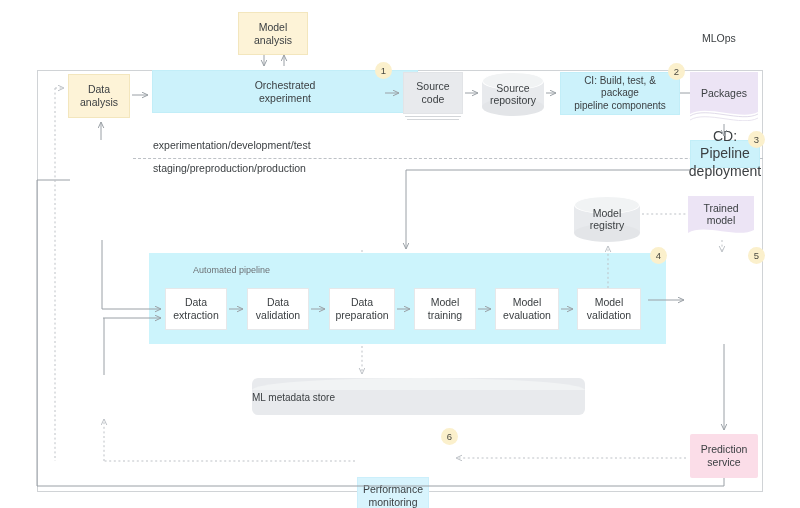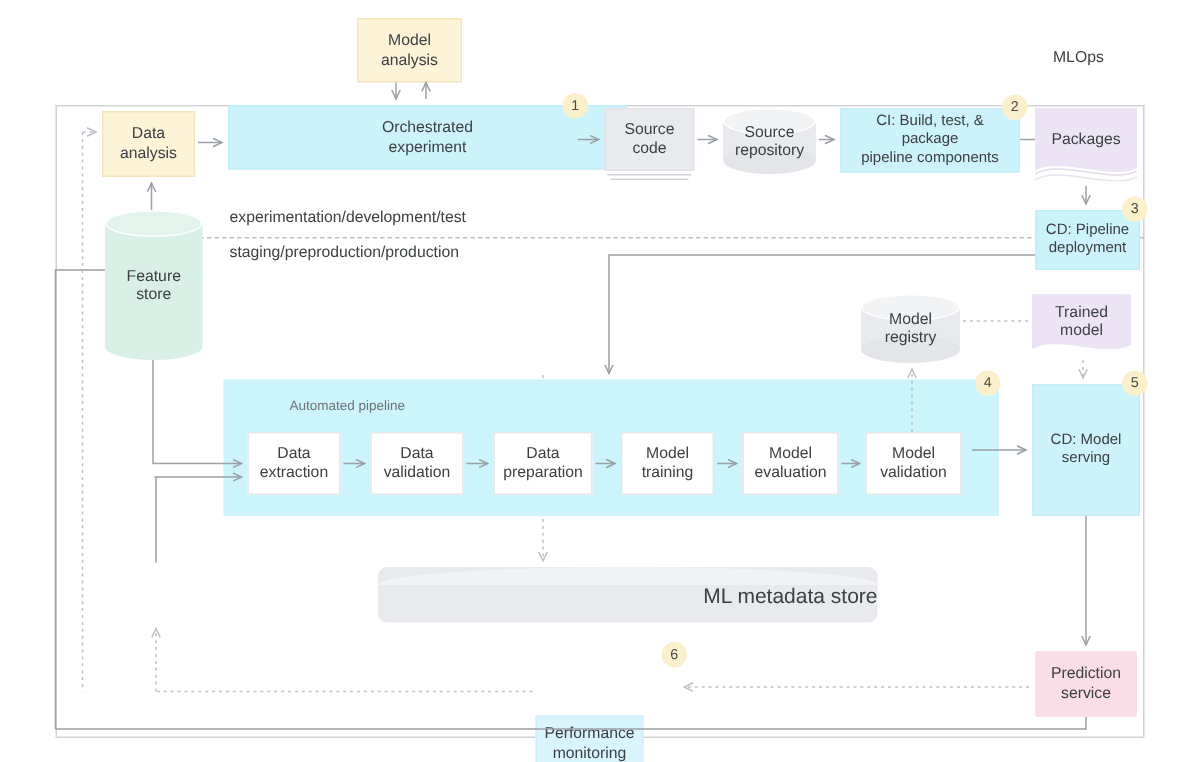--- a/index.html
+++ b/index.html
@@ -39,21 +39,21 @@
   .cylg .top{background:#f1f3f4;border:1px solid #fff;}
   .cylg .bot{background:#e3e5e8;}
 
   
   .hcyl{position:absolute;}
   .hcyl .hbody{position:absolute;left:0;right:0;top:0;bottom:0;background:#e8eaed;
                border-radius:6px;}
   .hcyl .hcap{position:absolute;left:0;right:0;top:0;height:12px;background:#f1f3f4;
               border-radius:50%/100% 100% 0 0;}
   .hcyl .htxt{position:absolute;left:0;right:0;top:50%;transform:translateY(-50%);
-              text-align:right;font-size:14px;z-index:4;}
+              text-align:left;font-size:10px;z-index:4;}
 
   
   .ellipse{position:absolute;border-radius:50%;background:#d6f0e4;display:flex;
            align-items:center;justify-content:center;font-size:10.5px;}
 
   
   .stadium{border-radius:2px;}
 
   
   .doc{position:absolute;}
@@ -125,49 +125,40 @@
 
   <div class="doc" style="left:690px;top:72px;width:68px;height:49px;">
     <svg width="68" height="49" viewBox="0 0 68 49">
       <path d="M0,0 H68 V40 C52,49 16,32 0,42 Z" fill="#ece4f5"></path>
       <path d="M0,44 C16,34 52,51 68,42" fill="none" stroke="#e1dcea" stroke-width="1"></path>
       <path d="M0,48 C16,38 52,55 68,46" fill="none" stroke="#e8e4ef" stroke-width="1"></path>
     </svg>
     <div class="dtxt">Packages</div>
   </div>
 
-  <div class="node rect cyan" style="left:690px;top:140px;width:70px;height:40px;font-size:10px;">
+  <div class="node rect cyan" style="left:690px;top:140px;width:70px;height:28px;font-size:14px;">
     <span class="lbl">CD: Pipeline<br>deployment</span>
   </div>
   <div class="badge" style="left:748px;top:131px;">3</div>
 
-  <div class="cyl" style="left:70px;top:140px;width:65px;height:100px;">
-    <div class="body"></div>
-    <div class="top"></div>
-    <div class="bot"></div>
-    <div class="txt">Feature<br>store</div>
-  </div>
 
   <div class="cyl cylg" style="left:574px;top:196px;width:66px;height:46px;">
     <div class="body"></div>
     <div class="top"></div>
     <div class="bot"></div>
     <div class="txt">Model<br>registry</div>
   </div>
 
   <div class="doc" style="left:688px;top:196px;width:66px;height:44px;">
     <svg width="66" height="44" viewBox="0 0 66 44">
       <path d="M0,0 H66 V34 C50,43 16,27 0,37 Z" fill="#ece4f5"></path>
     </svg>
     <div class="dtxt">Trained<br>model</div>
   </div>
 
-  <div class="node rect cyan" style="left:688px;top:256px;width:72px;height:88px;font-size:10px;">
-    <span class="lbl">CD: Model<br>serving</span>
-  </div>
   <div class="badge" style="left:748px;top:247px;">5</div>
   <div class="badge" style="left:650px;top:247px;">4</div>
 
   <div class="node rect" style="left:165px;top:288px;width:62px;height:42px;background:#ffffff;border:1px solid #e6e8ea;">
     <span class="lbl">Data<br>extraction</span>
   </div>
   <div class="node rect" style="left:247px;top:288px;width:62px;height:42px;background:#ffffff;border:1px solid #e6e8ea;">
     <span class="lbl">Data<br>validation</span>
   </div>
   <div class="node rect" style="left:329px;top:288px;width:66px;height:42px;background:#ffffff;border:1px solid #e6e8ea;">

